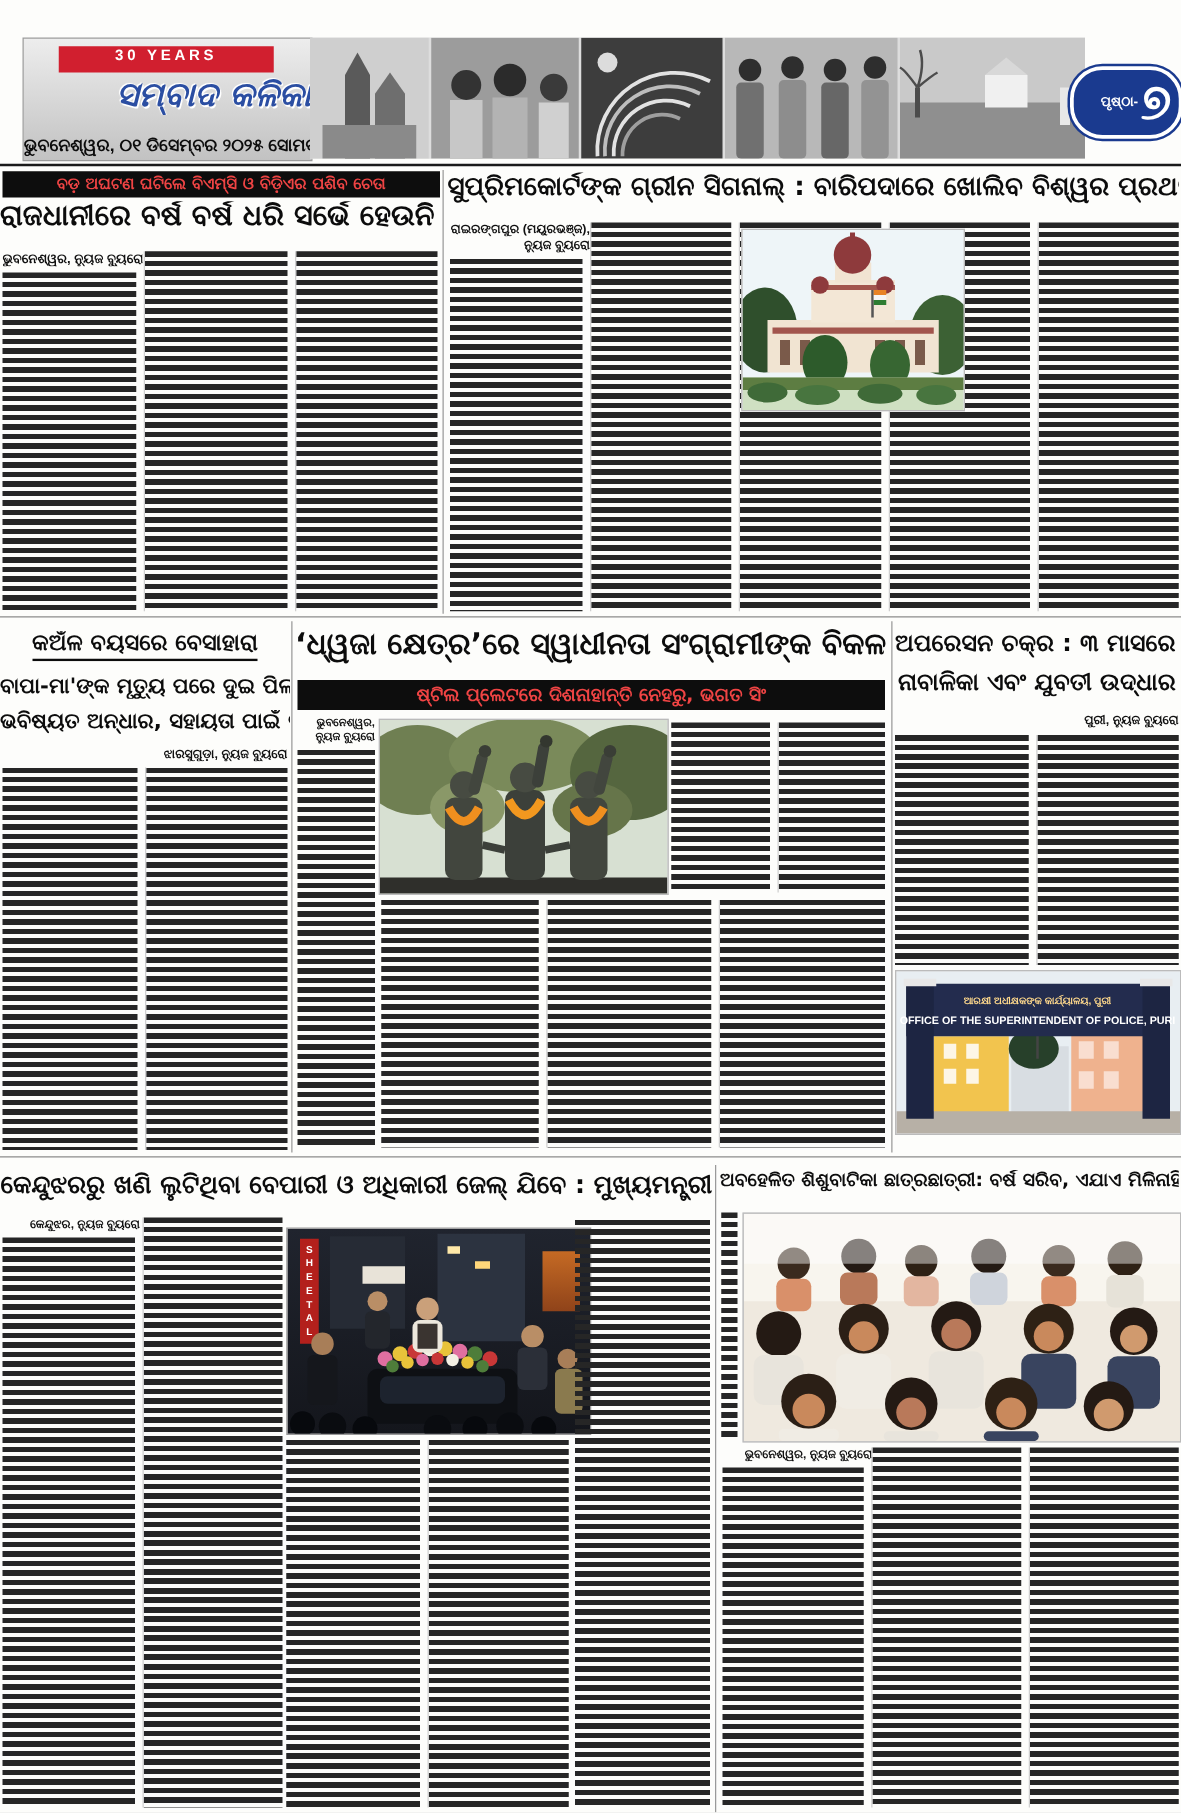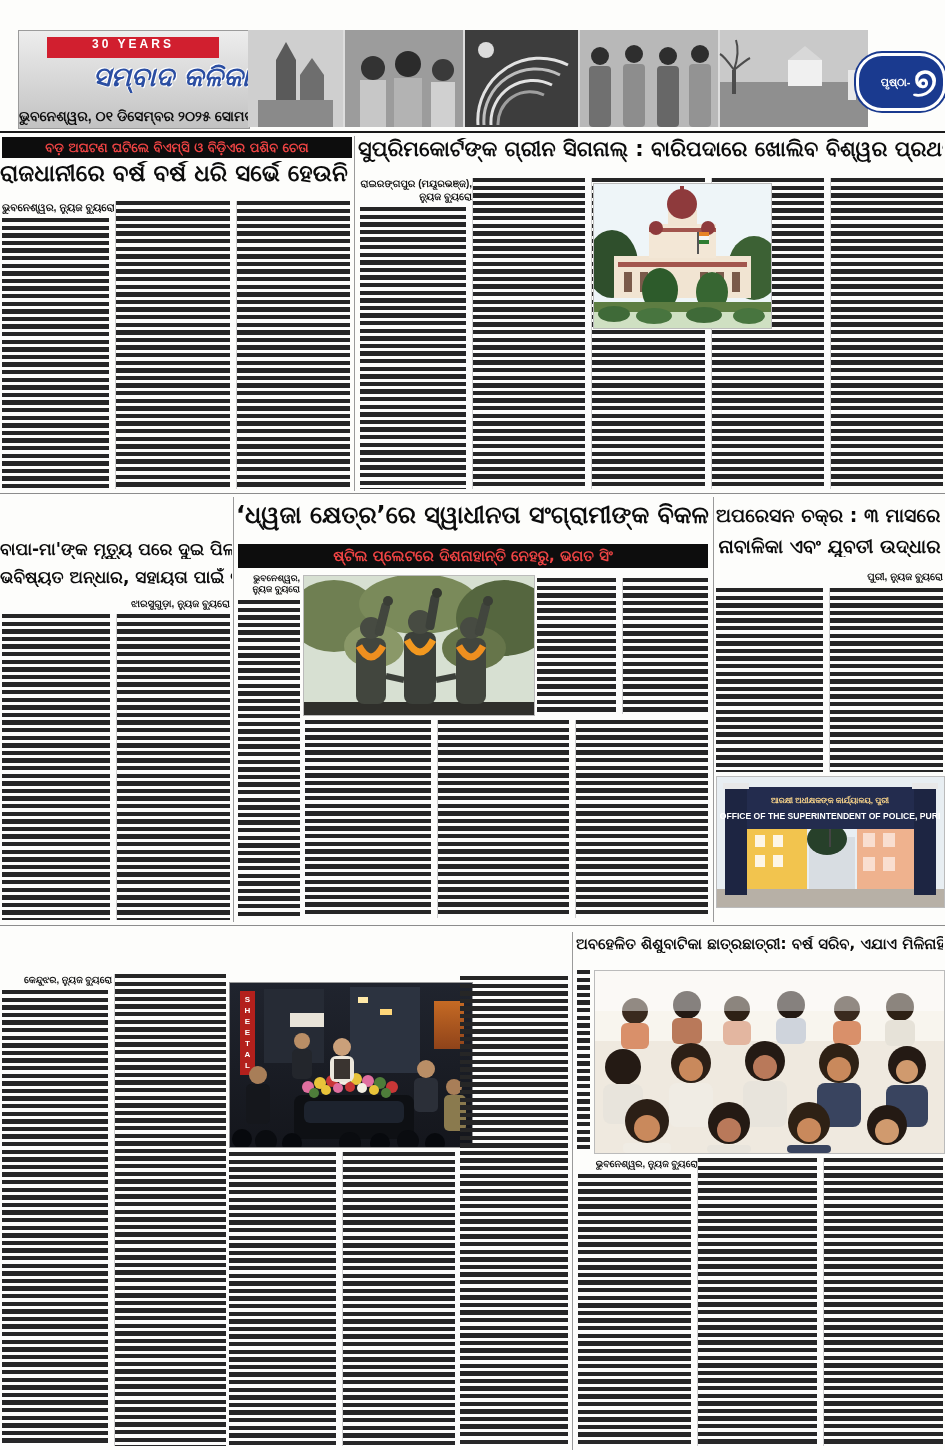--- a/index.html
+++ b/index.html
@@ -145,20 +145,23 @@
       <rect x="0" y="118" width="177" height="10" fill="#5d7d42"></rect>
       <ellipse cx="20" cy="130" rx="16" ry="8" fill="#3f6a38"></ellipse>
         <ellipse cx="60" cy="132" rx="18" ry="8" fill="#48753f"></ellipse>
       <ellipse cx="110" cy="131" rx="18" ry="8" fill="#3f6a38"></ellipse>
         <ellipse cx="155" cy="132" rx="16" ry="8" fill="#48753f"></ellipse>
     </svg>
   </div>
 
   <div class="hline" style="top:493px;"></div>
 
+  <div class="hl abs" style="left:0px;top:505px;width:232px;font-size:18px;">
+    <span class="u">କଅଁଳ ବୟସରେ ବେସାହାରା</span>
+  </div>
   <div class="hl abs" style="left:0px;top:540px;width:232px;font-size:17px;">ବାପା-ମା'ଙ୍କ ମୃତ୍ୟୁ ପରେ ଦୁଇ ପିଲାଙ୍କ</div>
   <div class="hl abs" style="left:0px;top:568px;width:232px;font-size:17px;">ଭବିଷ୍ୟତ ଅନ୍ଧାର, ସହାୟତା ପାଇଁ ଦାବି</div>
   <div class="byline abs" style="left:2px;top:598px;width:228px;font-size:10px;">ଝାରସୁଗୁଡ଼ା, ନ୍ୟୁଜ ବ୍ୟୁରୋ</div>
   <div class="greekwrap" style="left:2px;top:614px;width:228px;height:306px;">
     <div class="gcol"></div>
     <div class="gcol"></div>
   </div>
 
   <div class="vline" style="left:233px;top:497px;height:425px;"></div>
 
@@ -241,20 +244,21 @@
       <rect x="197" y="10" width="22" height="108" fill="#1d2542"></rect>
       <rect x="6" y="6" width="26" height="6" fill="#e8e8e8"></rect>
         <rect x="195" y="6" width="26" height="6" fill="#e8e8e8"></rect>
       <text x="113" y="26" text-anchor="middle" fill="#ffd98c" font-size="8" font-weight="bold">ଆରକ୍ଷୀ ଅଧୀକ୍ଷକଙ୍କ କାର୍ଯ୍ୟାଳୟ, ପୁରୀ</text>
       <text x="113" y="42" text-anchor="middle" fill="#ffffff" font-size="8.6" font-weight="bold">OFFICE OF THE SUPERINTENDENT OF POLICE, PURI</text>
     </svg>
   </div>
 
   <div class="hline" style="top:925px;"></div>
 
+  <div class="hl abs" style="left:0px;top:936px;width:570px;height:32px;font-size:20px;">କେନ୍ଦୁଝରରୁ ଖଣି ଲୁଟିଥିବା ବେପାରୀ ଓ ଅଧିକାରୀ ଜେଲ୍ ଯିବେ : ମୁଖ୍ୟମନ୍ତ୍ରୀ</div>
   <div class="byline abs" style="left:2px;top:974px;width:110px;font-size:9.5px;">କେନ୍ଦୁଝର, ନ୍ୟୁଜ ବ୍ୟୁରୋ</div>
   <div class="greekwrap" style="left:2px;top:990px;width:224px;height:456px;">
     <div class="gcol"></div>
     <div class="gcol" style="margin-top:-16px;"></div>
   </div>
   <div class="photo" style="left:229px;top:982px;width:242px;height:164px;border:1px solid #999;background:linear-gradient(#20242e,#14161c);">
     <div class="abs" style="left:34px;top:6px;width:60px;height:74px;background:#262b35;"></div>
     <div class="abs" style="left:120px;top:4px;width:70px;height:86px;background:#2c3340;"></div>
     <div class="abs" style="left:128px;top:14px;width:10px;height:6px;background:#ffe9a8;"></div>
     <div class="abs" style="left:150px;top:26px;width:12px;height:6px;background:#ffd77a;"></div>

